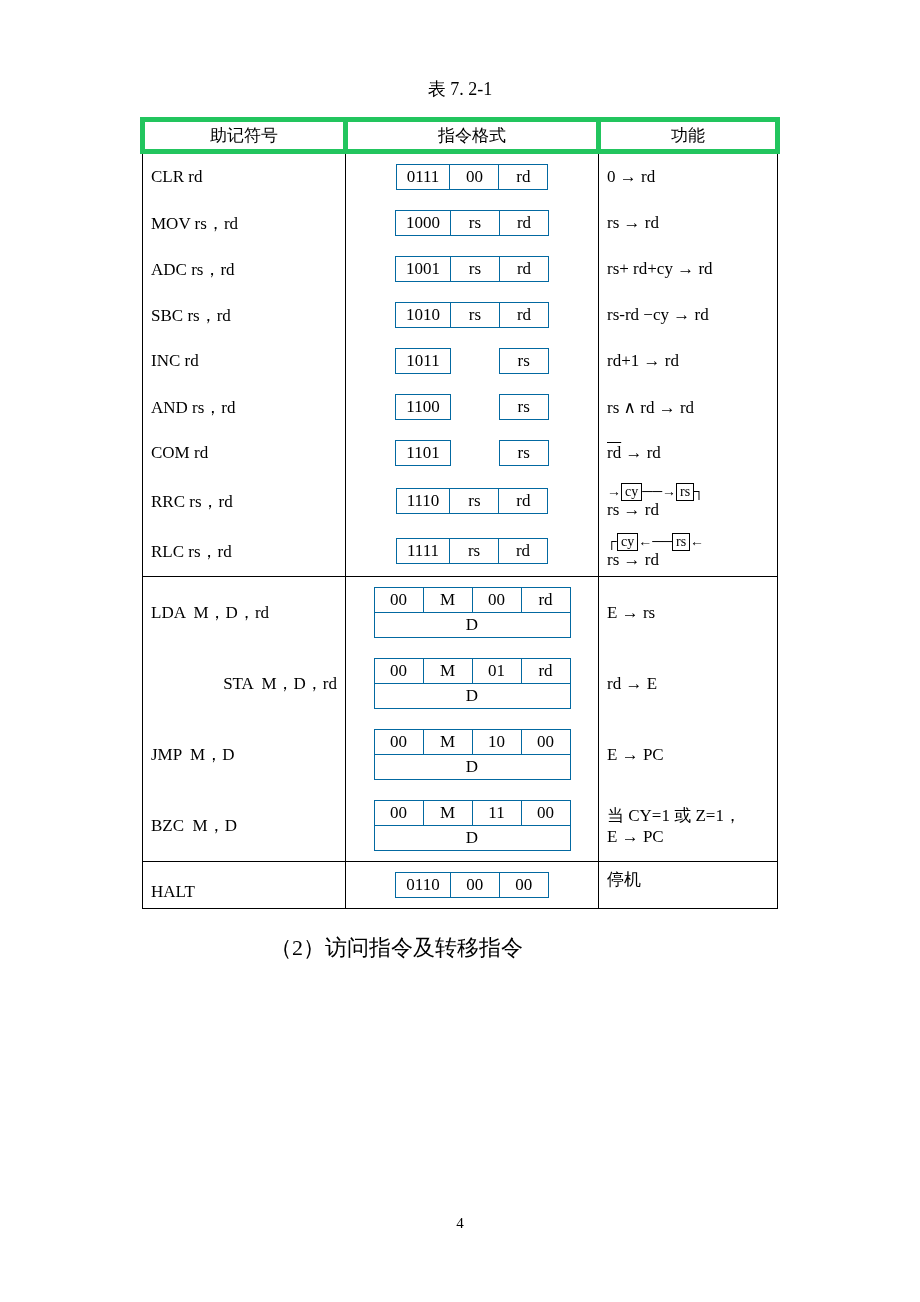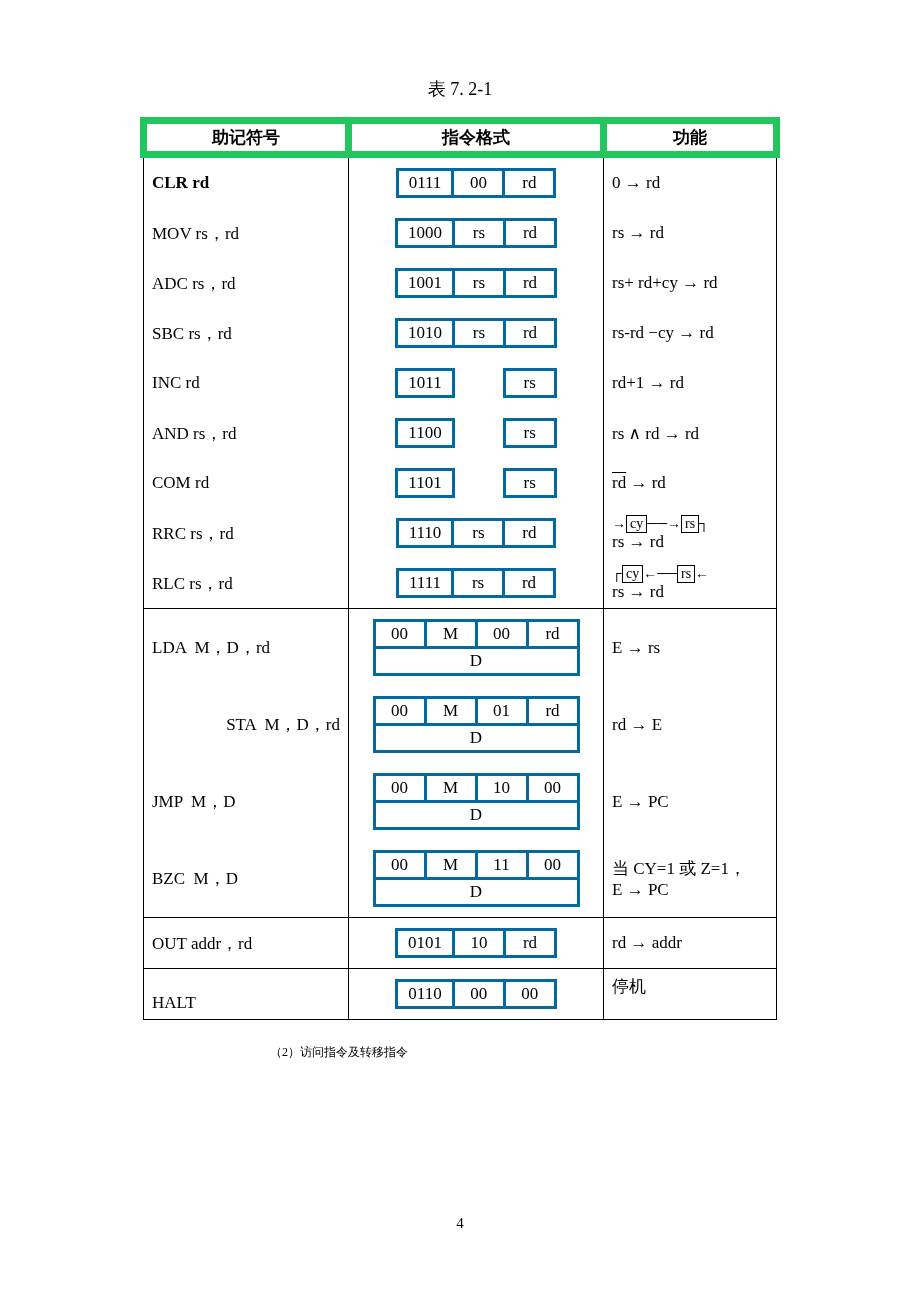--- a/index.html
+++ b/index.html
@@ -1,54 +1,54 @@
 <!DOCTYPE html>
 <html><head>
 <meta charset="utf-8">
 <style>
   html,body{margin:0;padding:0;background:#fff;font-family:"Times New Roman","SimSun",serif;color:#000;font-size:17px}
   .page{width:736px;min-height:1302px;margin:2px auto;position:relative;padding-top:75px;box-sizing:border-box}
   .title{text-align:center;font-family:"SimSun",serif;font-size:18px}
   .title .num{font-family:"Times New Roman",serif}
   table.outer{border-collapse:collapse;margin:16px auto 0;width:640px}
-  table.outer>tbody>tr>th{border:7px solid #22c55e;font-weight:700;padding:2px 4px;text-align:center;font-family:"SimSun",serif}
+  table.outer>tbody>tr>th{border:5px solid #22c55e;font-weight:400;padding:2px 4px;text-align:center;font-family:"SimSun",serif}
   table.outer>tbody>tr>td{border:1px solid #000;padding:6px 8px;vertical-align:middle;font-family:"Times New Roman",serif}
   td.mn{white-space:pre}
   td.fmt{text-align:center}
   td.fn{white-space:nowrap}
   
   .ibox{display:inline-table;border-collapse:collapse;margin:4px auto}
-  .ibox td{border:3px solid #0369a1;padding:2px 10px;text-align:center;font-family:"Times New Roman",serif;min-width:28px;line-height:20px}
+  .ibox td{border:1px solid #0369a1;padding:2px 10px;text-align:center;font-family:"Times New Roman",serif;min-width:28px;line-height:20px}
   .ibox td.n{border:none}
   .ovl{text-decoration:overline;display:inline-block;line-height:1}
   
   .rot{display:inline-block;line-height:1}
   .rbox{display:inline-block;border:1px solid #000;padding:0 3px;font-size:14px;line-height:16px;vertical-align:middle}
   .rarr{font-size:14px;vertical-align:middle}
   .rrow{white-space:nowrap}
-  .para{margin:24px 0 0 178px;font-family:"SimSun",serif;font-size:12px}
+  .para{margin:24px 0 0 178px;font-family:"SimSun",serif;font-size:22px}
   .pgno{position:absolute;bottom:72px;left:0;right:0;text-align:center;font-size:15px}
 </style>
 </head>
 <body>
 
 <div class="page">
   <div class="title">
     <span>表 </span><span class="num">7. 2-1</span>
   </div>
 
   <table class="outer">
     <tbody id="tb">
       <tr>
         <th style="width:190px">助记符号</th>
         <th style="width:240px">指令格式</th>
         <th>功能</th>
       </tr>
     <tr>
-          <td class="mn" style="border-bottom:none;font-weight:bold;">CLR rd</td>
+          <td class="mn" style="border-bottom:none;">CLR rd</td>
           <td class="fmt" style="border-bottom:none;"><table class="ibox"><tbody>
                 <tr>
                   <td>0111</td>
                   <td>00</td>
                   <td>rd</td>
                 </tr>
               </tbody></table></td>
           <td class="fn" style="border-bottom:none;">0 → rd</td>
         </tr>
         <tr>
@@ -191,31 +191,20 @@
                   <td>00</td>
                   <td>M</td>
                   <td>11</td>
                   <td>00</td>
                 </tr>
                 <tr>
                   <td colspan="4" style="border-top:1px solid #000">D</td>
                 </tr>
               </tbody></table></td>
           <td class="fn" style="border-top:none;">当 CY=1 或 Z=1，<br>E → PC</td>
-        </tr>
-        <tr>
-          <td class="mn" style="border-top:none;">OUT addr，rd</td>
-          <td class="fmt" style="border-top:none;"><table class="ibox"><tbody>
-                <tr>
-                  <td>0101</td>
-                  <td>10</td>
-                  <td>rd</td>
-                </tr>
-              </tbody></table></td>
-          <td class="fn" style="border-top:none;">rd → addr</td>
         </tr>
         <tr>
           <td class="mn" style="vertical-align:bottom">HALT</td>
           <td class="fmt"><table class="ibox"><tbody>
                 <tr>
                   <td>0110</td>
                   <td>00</td>
                   <td>00</td>
                 </tr>
               </tbody></table></td>

